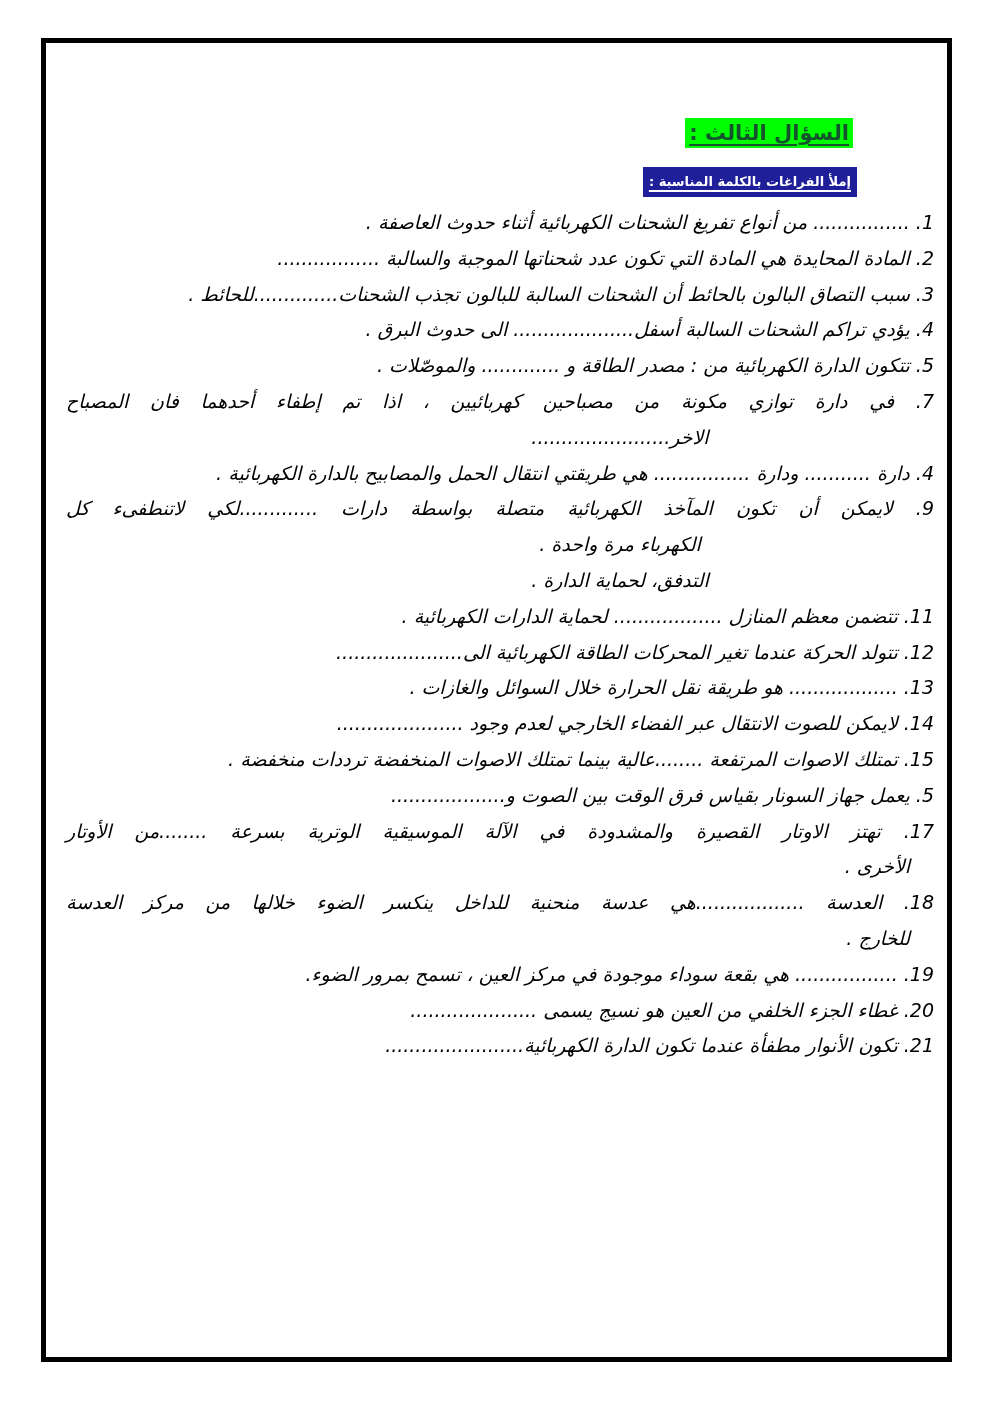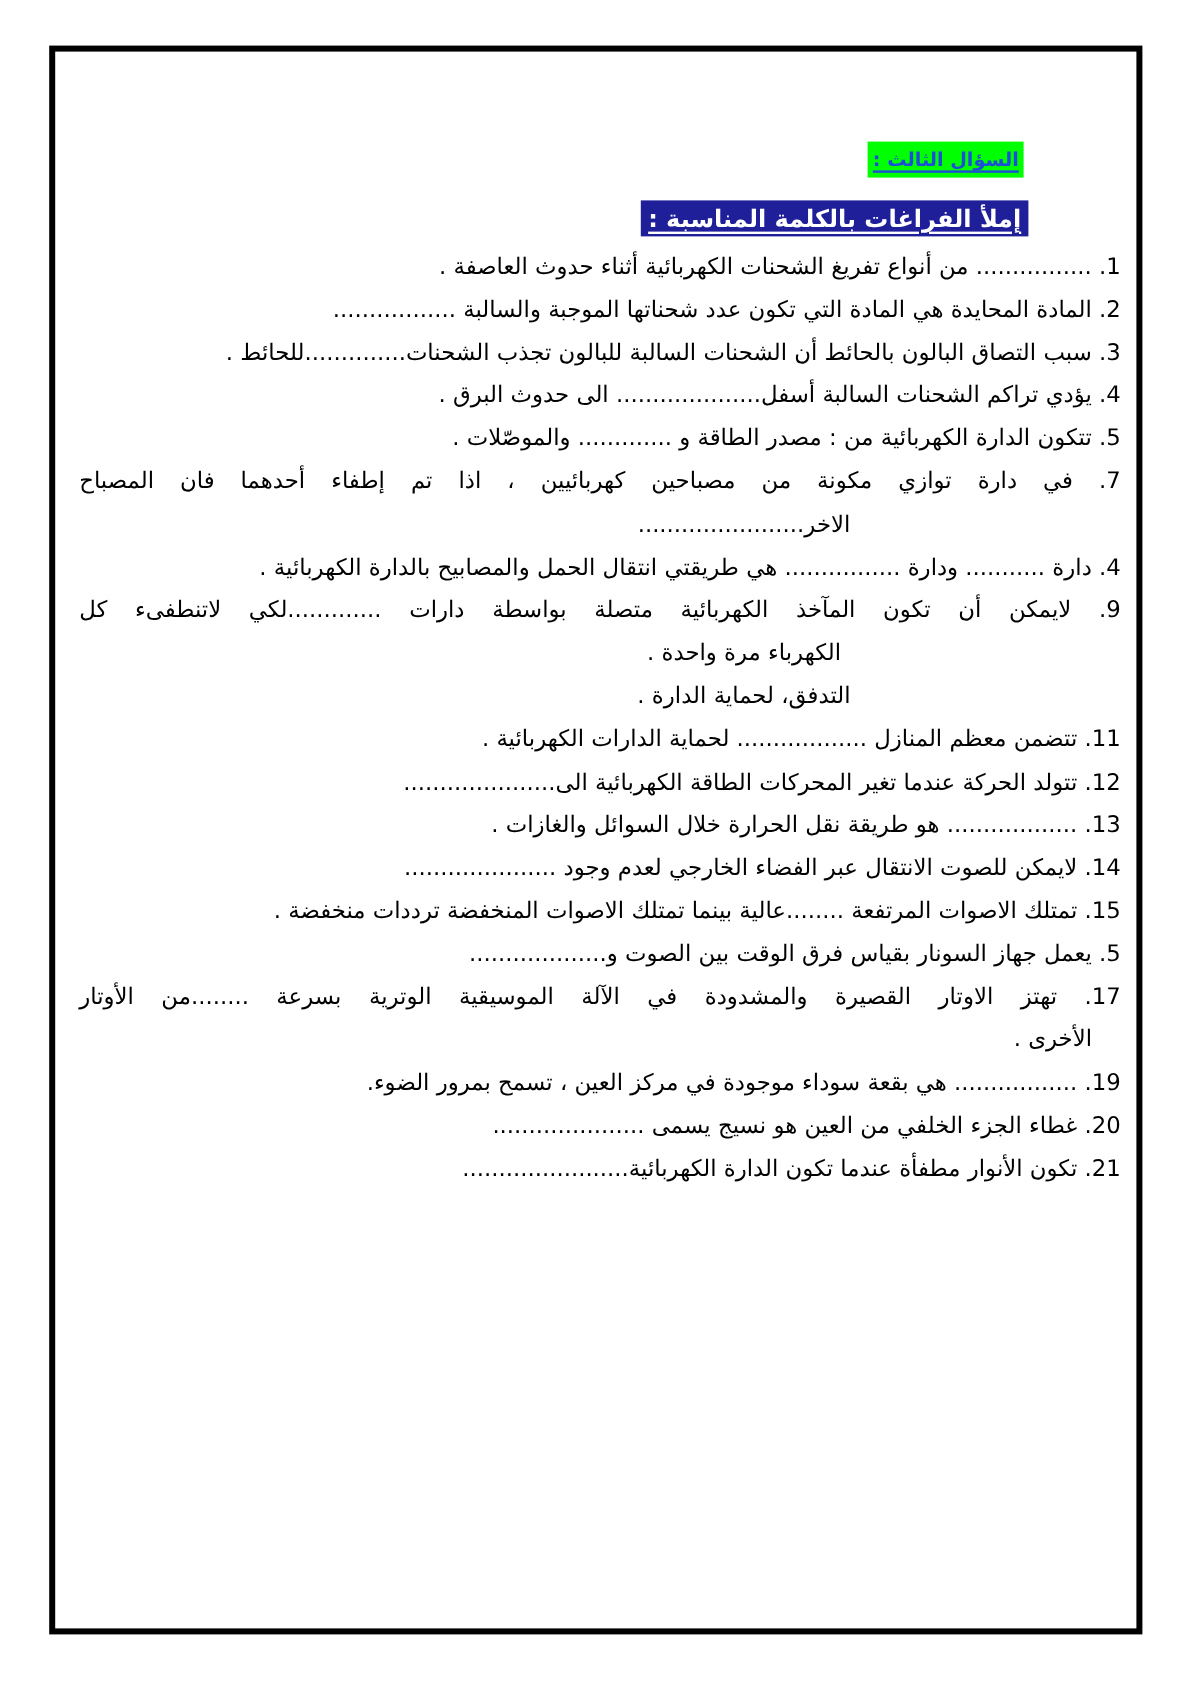--- a/index.html
+++ b/index.html
@@ -14,42 +14,42 @@
     border:5px solid #000;box-sizing:border-box;background:#fff;
   }
   .content{
     position:absolute;inset:0;box-sizing:border-box;
     padding:75px 13px 0 20px;
     direction:rtl;
   }
   .row-title{text-align:right;padding-right:81px;}
   .title-badge{
     display:inline-block;
-    color:#1d4ed8;font-weight:bold;font-size:16px;line-height:28px;
+    color:#14532d;font-weight:bold;font-size:21px;line-height:28px;
     padding:1px 4px;
   }
   .title-badge .u,.instruction-badge .u{
     text-decoration:underline;
     text-decoration-thickness:2px;
     text-underline-offset:4px;
   }
   .row-instruction{margin-top:19px;text-align:right;padding-right:77px;}
   .instruction-badge{
     display:inline-block;
-    color:#fff;font-weight:bold;font-size:20px;line-height:28px;
+    color:#fff;font-weight:bold;font-size:13px;line-height:28px;
     padding:1px 6px;
     text-align:center;
   }
   .qlist{
     margin-top:8px;
     font-size:19px;
     line-height:35.8px;
     text-align:right;
   }
-  .q{text-align:right;}
+  .q{text-align:right;font-style:italic;}
   .q.stretch{text-align:justify;text-align-last:justify;}
   .cont-c{text-align:right;text-align-last:center;padding-left:240px;}
   .cont-r{text-align:left;text-align-last:right;padding-right:24px;}
 </style>
 </head>
 <body>
 
 <div class="frame">
   <div class="content">
 
@@ -93,20 +93,24 @@
       <div class="q"><span>13. .................. هو طريقة نقل الحرارة خلال السوائل والغازات .</span></div>
       <div class="q"><span>14. لايمكن للصوت الانتقال عبر الفضاء الخارجي لعدم وجود .....................</span></div>
       <div class="q"><span>15. تمتلك الاصوات المرتفعة ........عالية بينما تمتلك الاصوات المنخفضة ترددات منخفضة .</span></div>
       <div class="q"><span>5. يعمل جهاز السونار بقياس فرق الوقت بين الصوت و...................</span></div>
 
       <div class="q stretch">
         <span>17. تهتز الاوتار القصيرة والمشدودة في الآلة الموسيقية الوترية بسرعة ........من الأوتار</span>
         <div class="cont-r"><span>الأخرى .</span></div>
       </div>
 
+      <div class="q stretch">
+        <span>18. العدسة ..................هي عدسة منحنية للداخل ينكسر الضوء خلالها من مركز العدسة</span>
+        <div class="cont-r"><span>للخارج .</span></div>
+      </div>
 
       <div class="q"><span>19. ................. هي بقعة سوداء موجودة في مركز العين ، تسمح بمرور الضوء.</span></div>
       <div class="q"><span>20. غطاء الجزء الخلفي من العين هو نسيج يسمى .....................</span></div>
       <div class="q"><span>21. تكون الأنوار مطفأة عندما تكون الدارة الكهربائية.......................</span></div>
     </div>
 
   </div>
 </div>
 
 </body></html>

